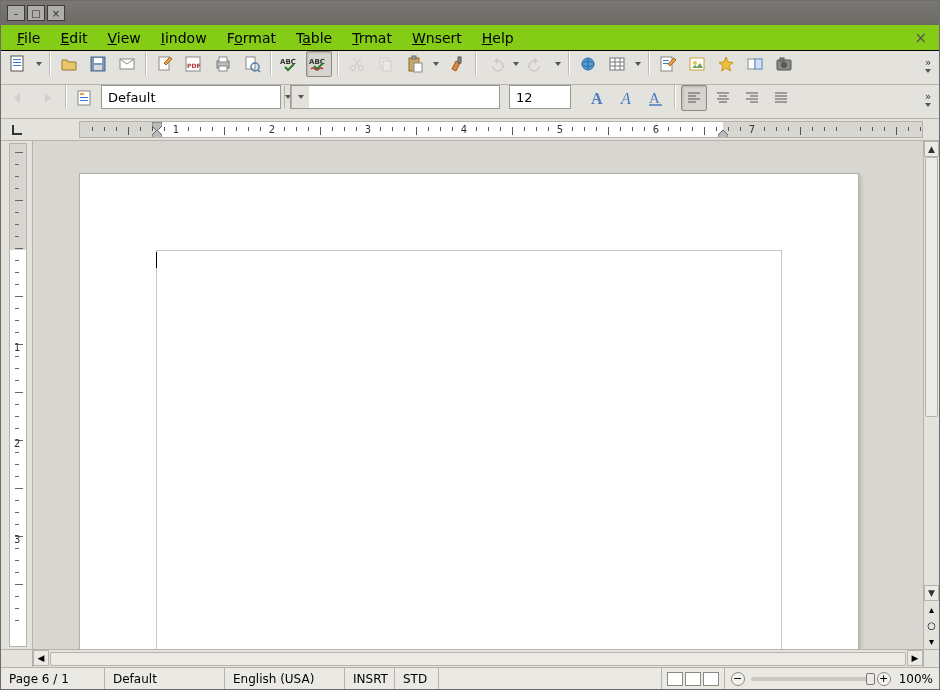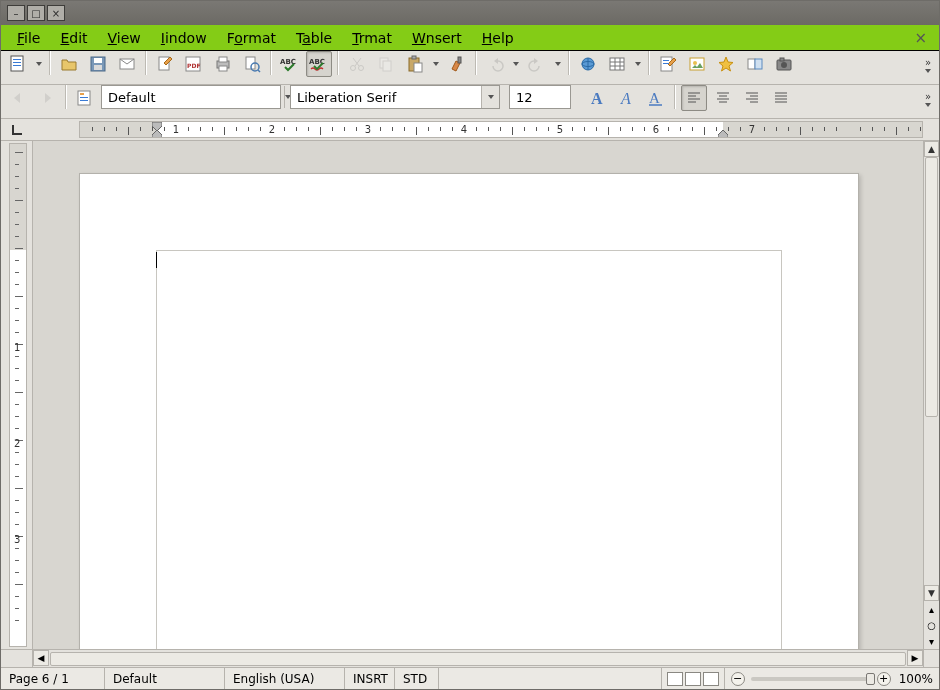--- a/index.html
+++ b/index.html
@@ -292,21 +292,20 @@
           <rect x="4" y="11" width="8" height="1" fill="#3a7bd5"></rect>
         </svg>
       </div>
     <div class="combo" style="width:180px">
       <input value="Default" style="">
       <div class="cbtn">
           <div class="dd-arrow"></div>
         </div>
     </div>
     <div class="combo" style="width:210px;margin-left:6px">
-      <input value="Liberation Serif" style="">
       <div class="cbtn">
           <div class="dd-arrow"></div>
         </div>
     </div>
     <div class="combo" style="width:62px;margin-left:6px">
       <input value="12" style="">
       <div class="cbtn">
           <div class="dd-arrow"></div>
         </div>
     </div>

